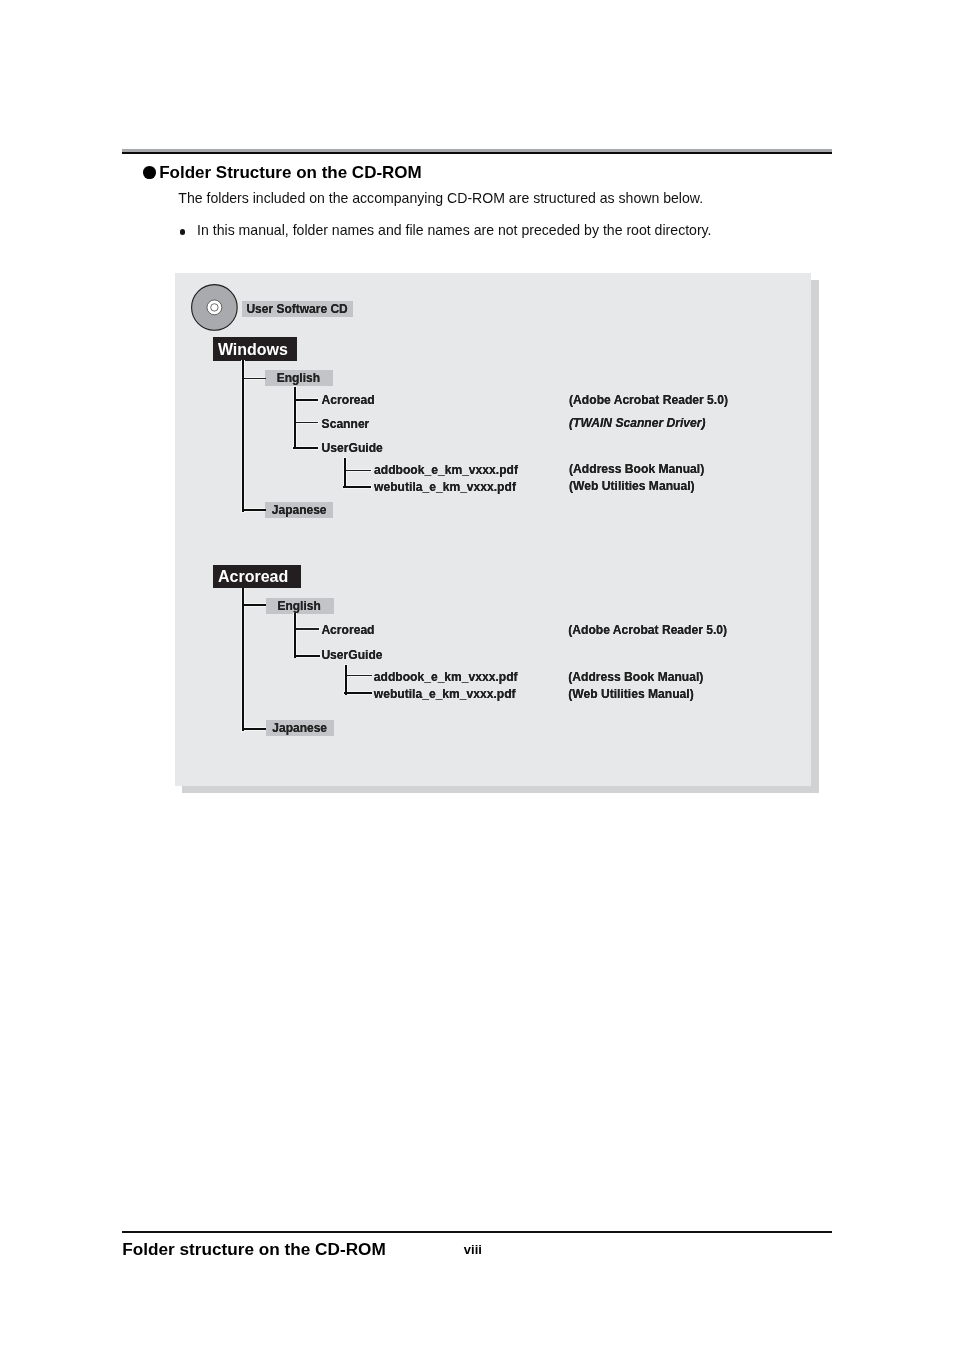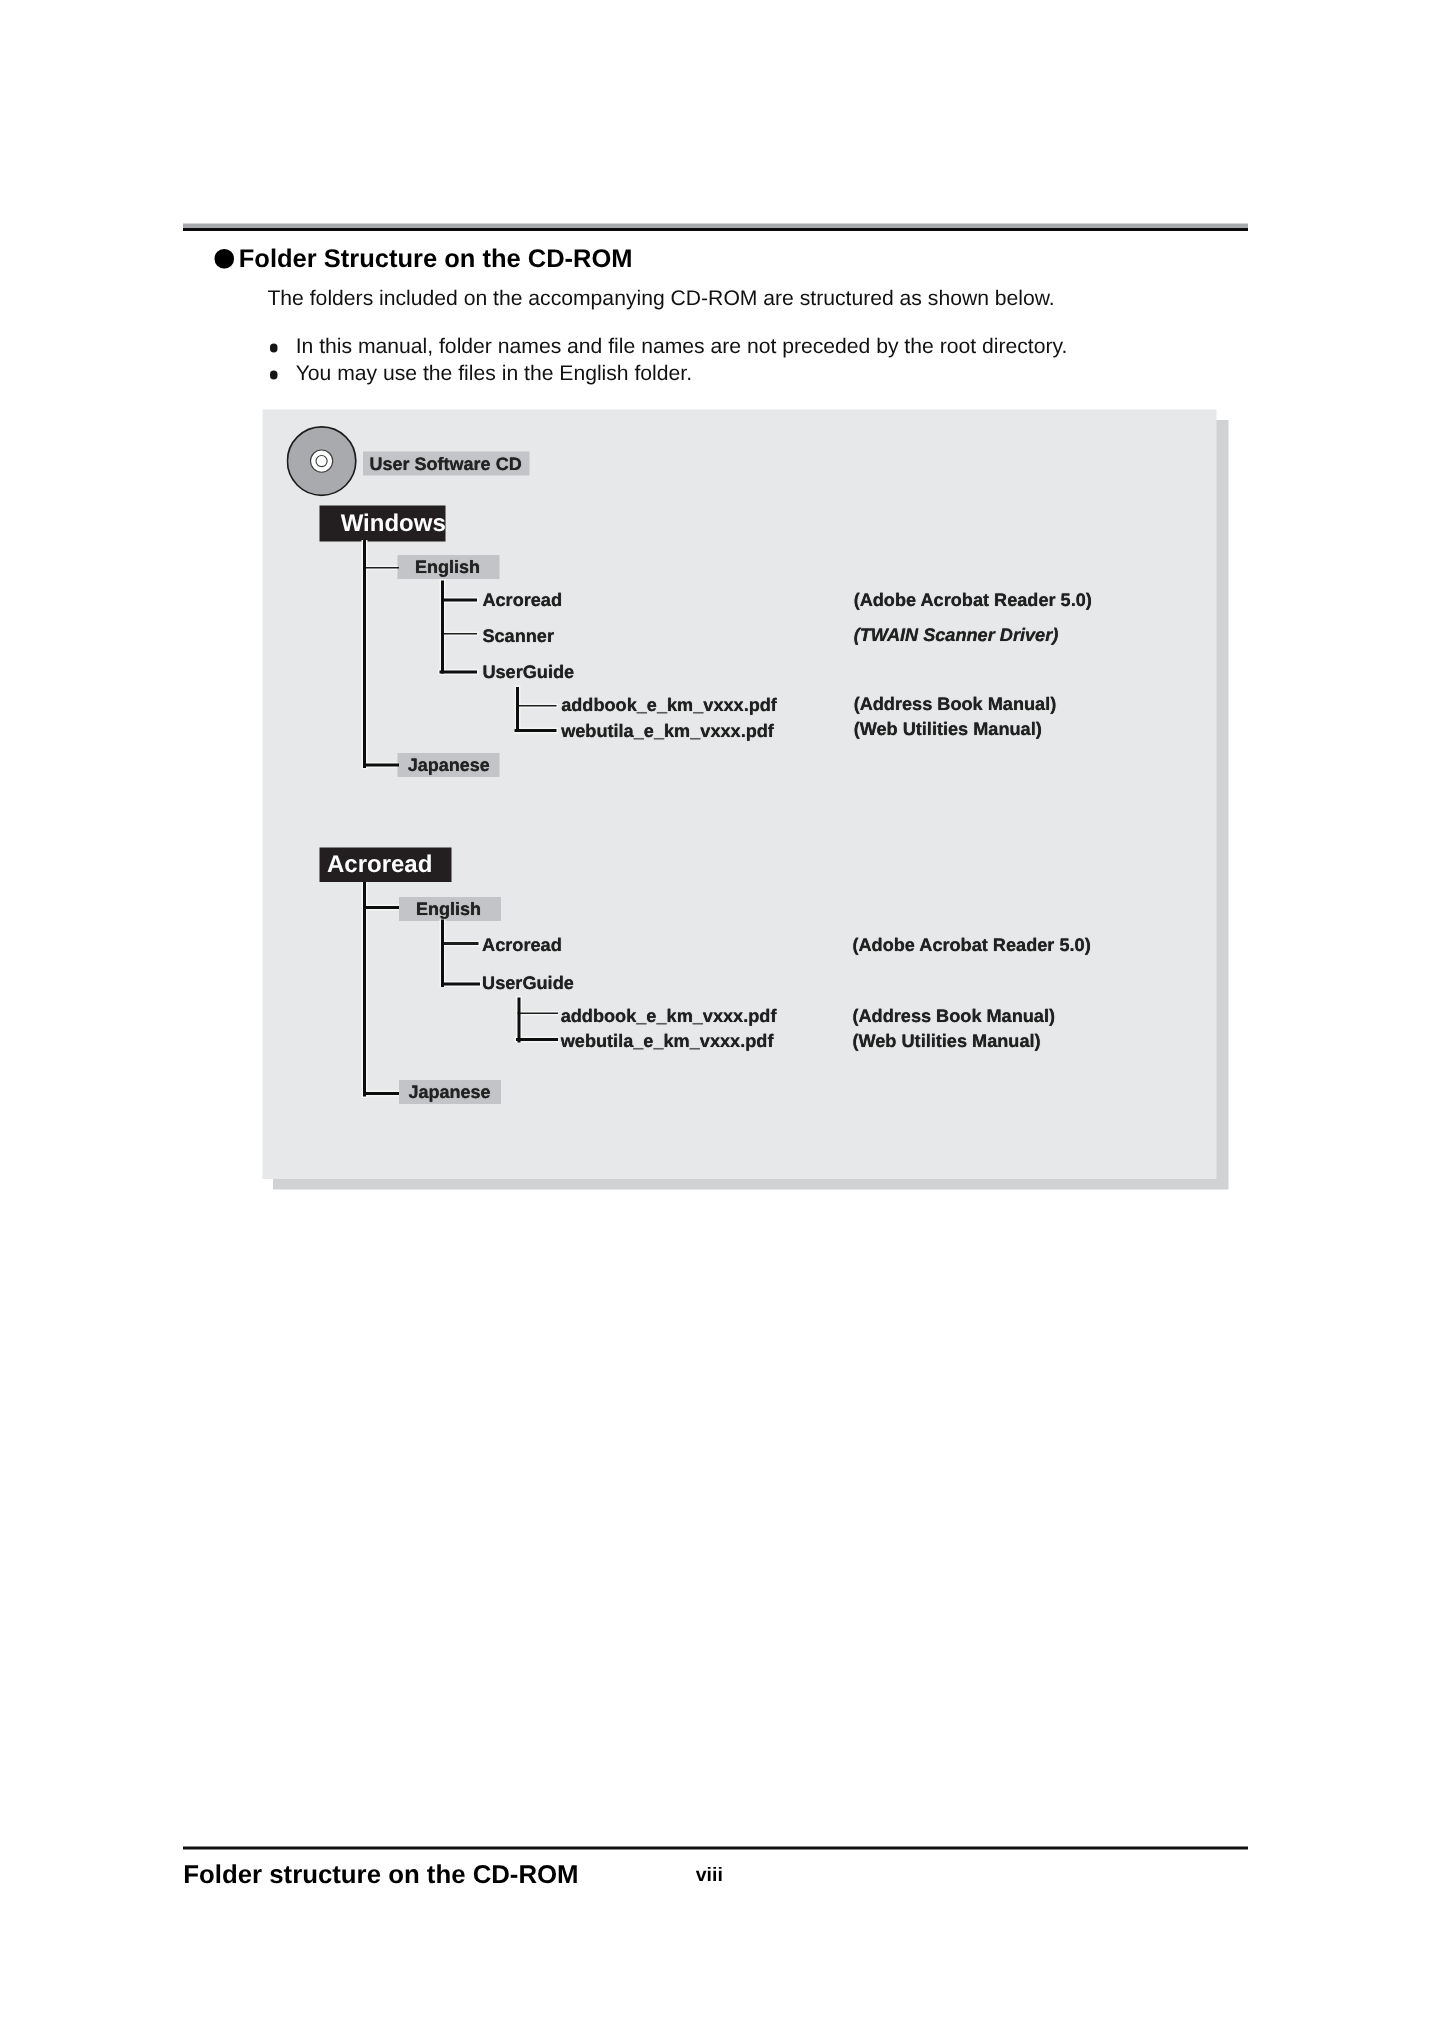--- a/index.html
+++ b/index.html
@@ -60,21 +60,21 @@
   .cd { position:absolute; left:15.5px; top:11.2px; width:47px; height:47px; }
 
   
   
   .lbl { font-size:12.1px; line-height:12.1px; }
   .boxgray span, .boxdark span { display:block; }
 
   .rootlbl   { left:66.9px;  top:28.2px; width:111.3px; height:16.3px; font-size:12px; line-height:16.3px; text-indent:4.5px; }
 
   
-  .b-win     { left:38.0px;  top:63.6px;  width:84.2px; height:24.2px; font-size:16px; line-height:26.0px; text-indent:4.9px;text-align:right; }
+  .b-win     { left:38.0px;  top:63.6px;  width:84.2px; height:24.2px; font-size:16px; line-height:26.0px; text-indent:4.9px; }
   .v-win     { left:67.3px;  top:87.0px;  height:152.0px; }
   .h-win-en  { left:68.0px;  top:104.5px; width:22.6px; }
   .bx-win-en { left:89.9px;  top:96.7px;  width:68.2px; height:16.1px; font-size:12px; line-height:16.1px; text-indent:11.8px; }
   .v-win-en  { left:118.6px; top:113.6px; height:62.2px; }
   .h-win-en-a{ left:119.1px; top:126.0px; width:24.0px; }
   .t-win-en-a{ left:146.6px; top:120.7px; }
   .n-win-en-a{ left:394.1px; top:120.8px; }
   .h-win-en-s{ left:119.1px; top:148.8px; width:24.2px; }
   .t-win-en-s{ left:146.6px; top:144.8px; }
   .n-win-en-s{ left:394.1px; top:143.5px;font-style:italic; }
@@ -133,24 +133,20 @@
 
   <div class="intro">
     <div class="l">The folders included on the accompanying CD-ROM are structured as shown below.</div>
   </div>
 
   <div class="bullets">
     <div class="bl">
       <span class="bu">•</span>
       <span>In this manual, folder names and file names are not preceded by the root directory.</span>
     </div>
-    <div class="bl">
-      <span class="bu">•</span>
-      <span>You may use the files in the English folder.</span>
-    </div>
   </div>
 
   <div class="panel-shadow"></div>
   <div class="panel">
 
     <div class="cd">
       <svg width="47" height="47" viewBox="0 0 47 47">
         <circle cx="23.4" cy="23.4" r="22.8" fill="#a8aaad" stroke="#1c1c1c" stroke-width="1.1"></circle>
         <circle cx="23.4" cy="23.4" r="7.4" fill="#ffffff" stroke="#3c3c3c" stroke-width="0.75"></circle>
         <circle cx="23.4" cy="23.4" r="3.7" fill="#ffffff" stroke="#3c3c3c" stroke-width="0.75"></circle>

